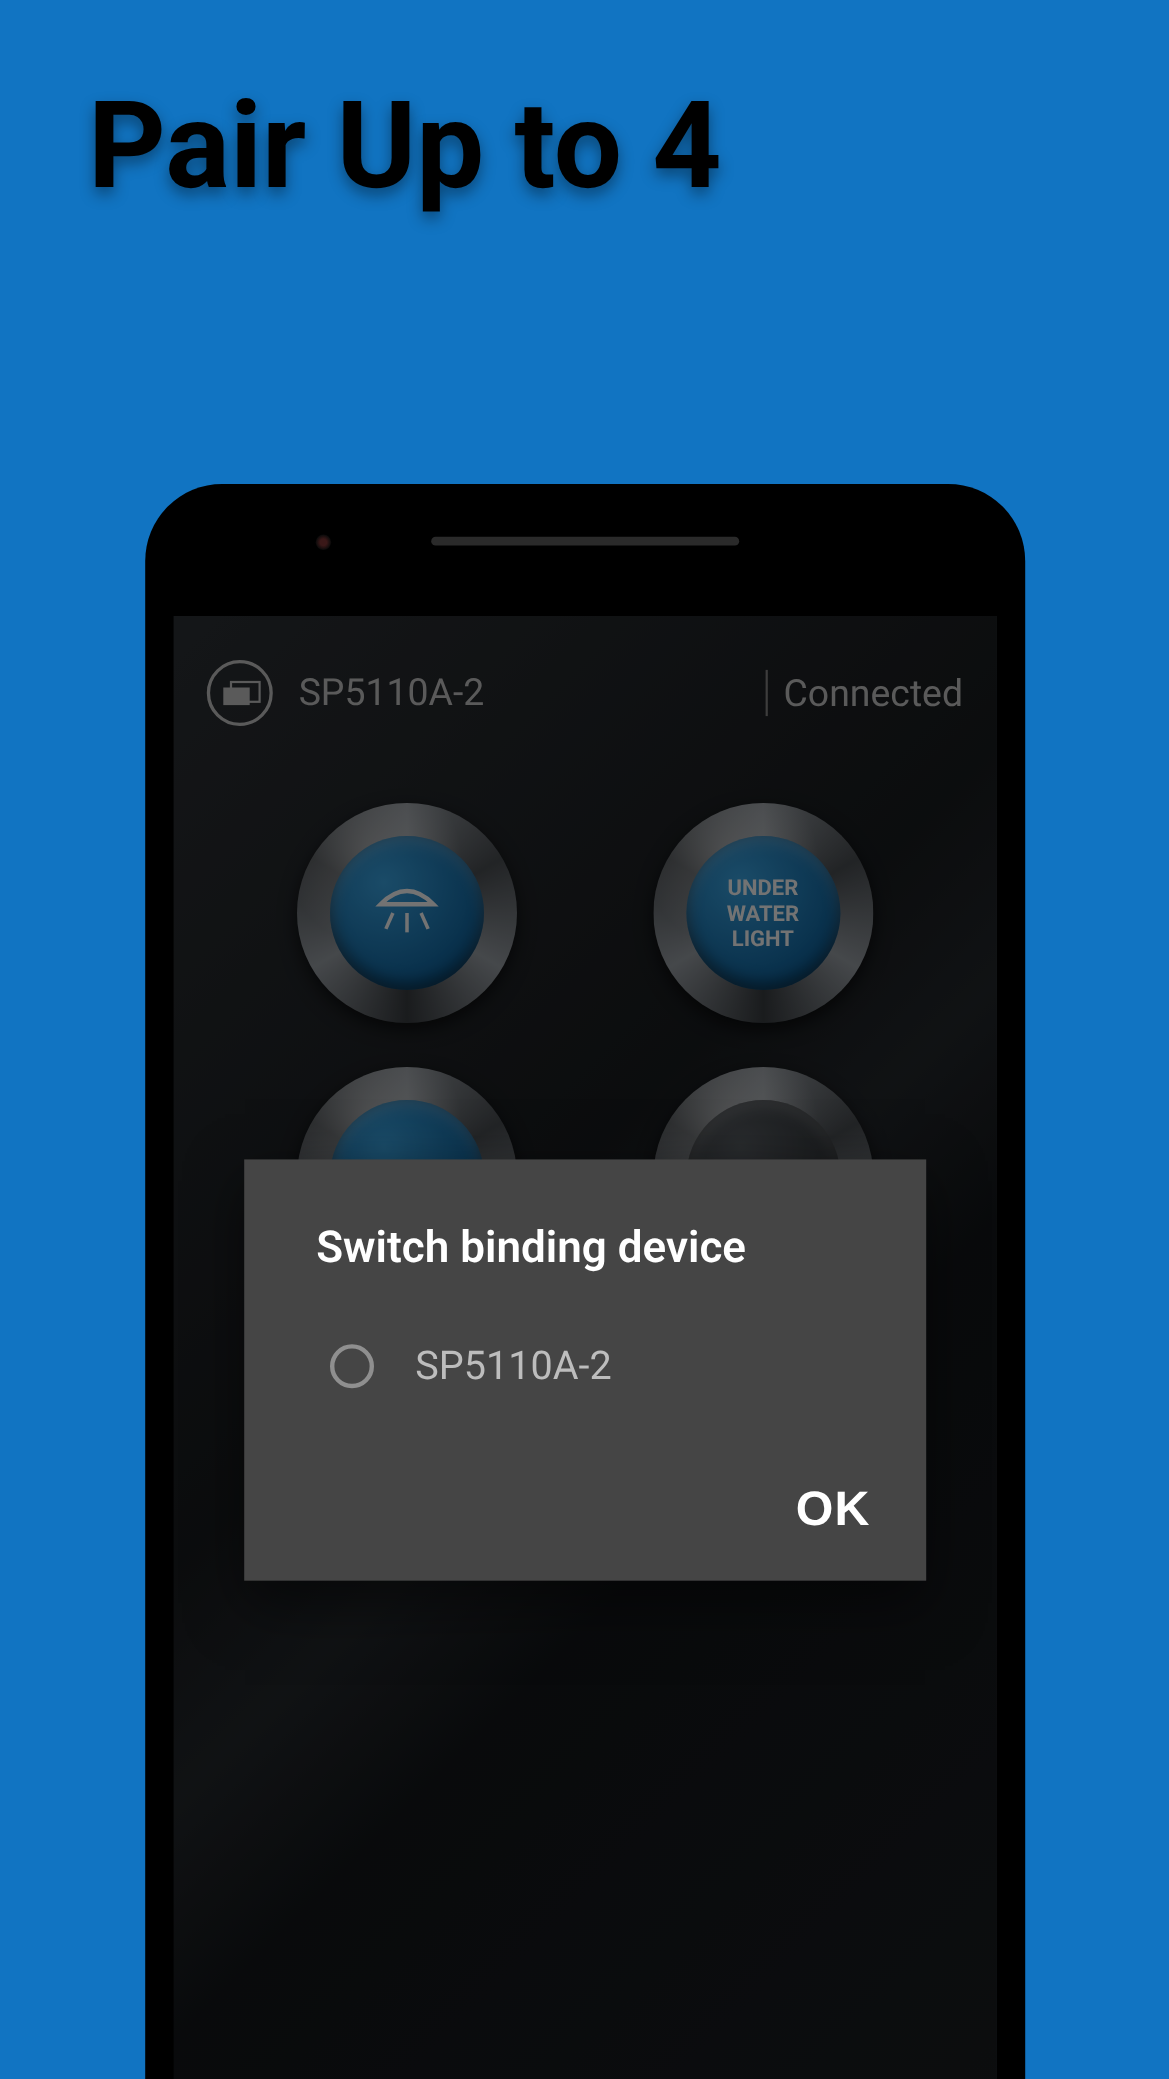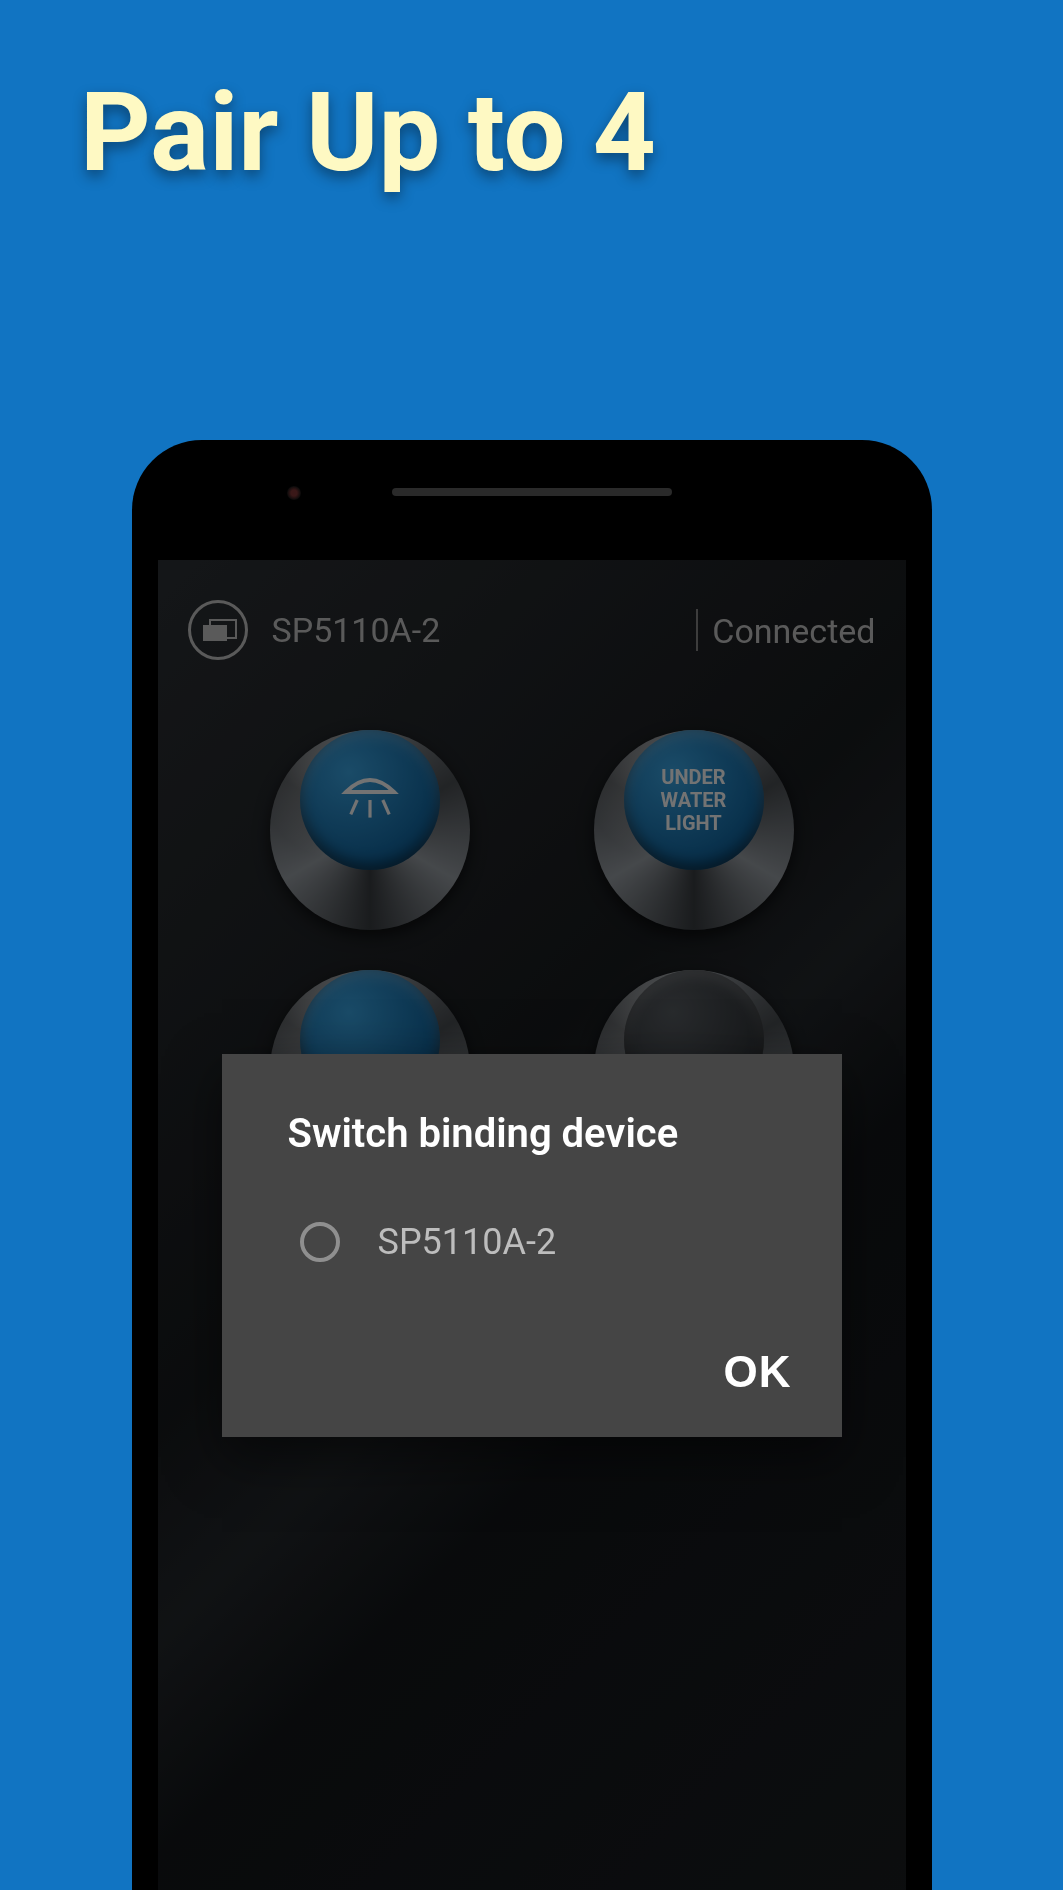--- a/index.html
+++ b/index.html
@@ -5,21 +5,21 @@
   * { box-sizing: border-box; margin: 0; padding: 0; }
   body {
     width: 1063px;
     height: 1890px;
     background: #1174c2;
     font-family: -apple-system, BlinkMacSystemFont, "Segoe UI", Roboto, Arial, sans-serif;
     overflow: hidden;
     position: relative;
   }
   .headline {
-    color: #fef9c3;
+    color: #000000;
     font-size: 110px;
     font-weight: 700;
     line-height: 1.15;
     padding: 70px 80px 0 80px;
     text-shadow: 0 6px 14px rgba(0,0,0,0.4);
   }
   .phone-frame {
     position: absolute;
     bottom: 0;
     left: 50%;
@@ -123,21 +123,21 @@
   }
   .metal-btn {
     width: 200px;
     height: 200px;
     border-radius: 50%;
     justify-self: center;
     background:
       radial-gradient(circle at 35% 25%, rgba(255,255,255,0.45), rgba(255,255,255,0) 40%),
       conic-gradient(#9aa0a6, #4c5054, #9aa0a6, #3a3e42, #9aa0a6, #4c5054, #9aa0a6);
     display: flex;
-    align-items: flex-start;
+    align-items: center;
     justify-content: center;
     box-shadow: 0 6px 16px rgba(0,0,0,0.6);
   }
   .metal-btn-inner {
     width: 140px;
     height: 140px;
     border-radius: 50%;
     background: radial-gradient(circle at 35% 30%, #3ba7e6, #0c5f9a 80%);
     box-shadow: inset 0 -6px 14px rgba(0,0,0,0.5), inset 0 6px 14px rgba(255,255,255,0.25);
     display: flex;

